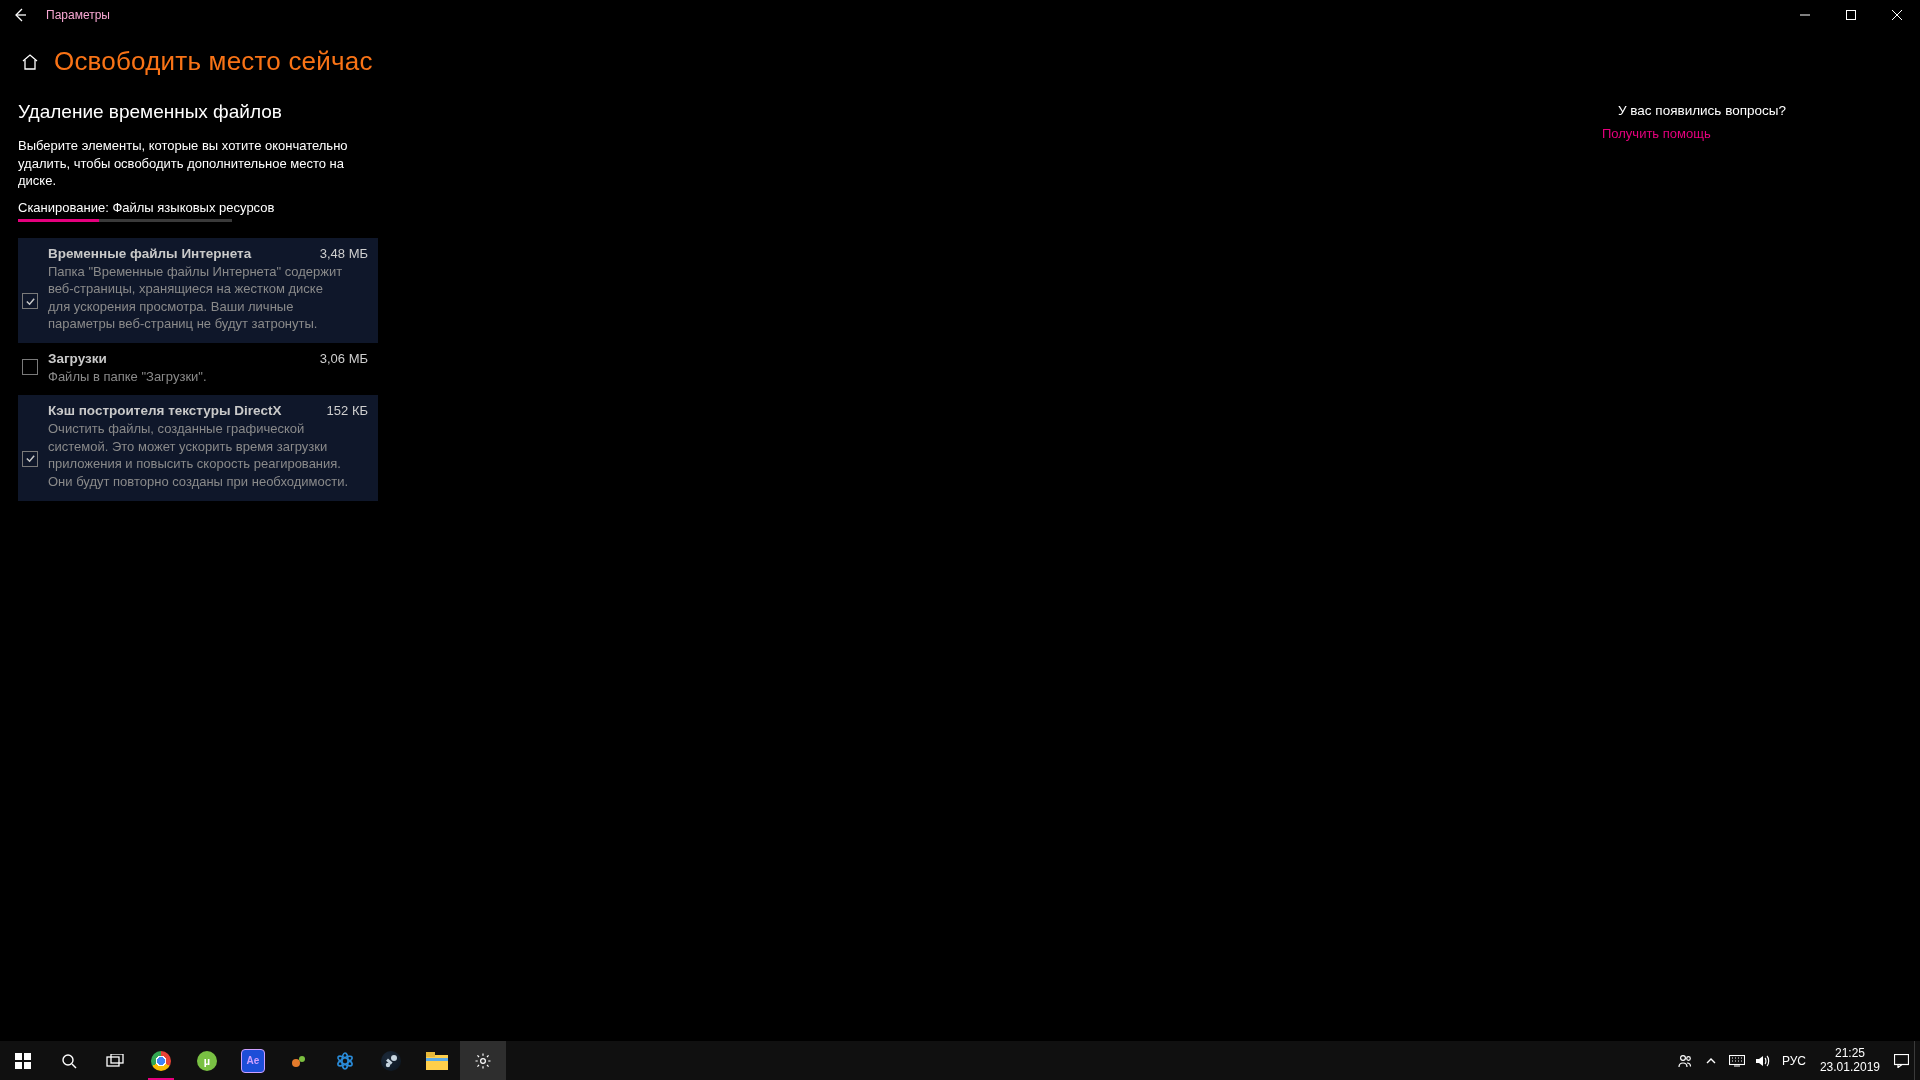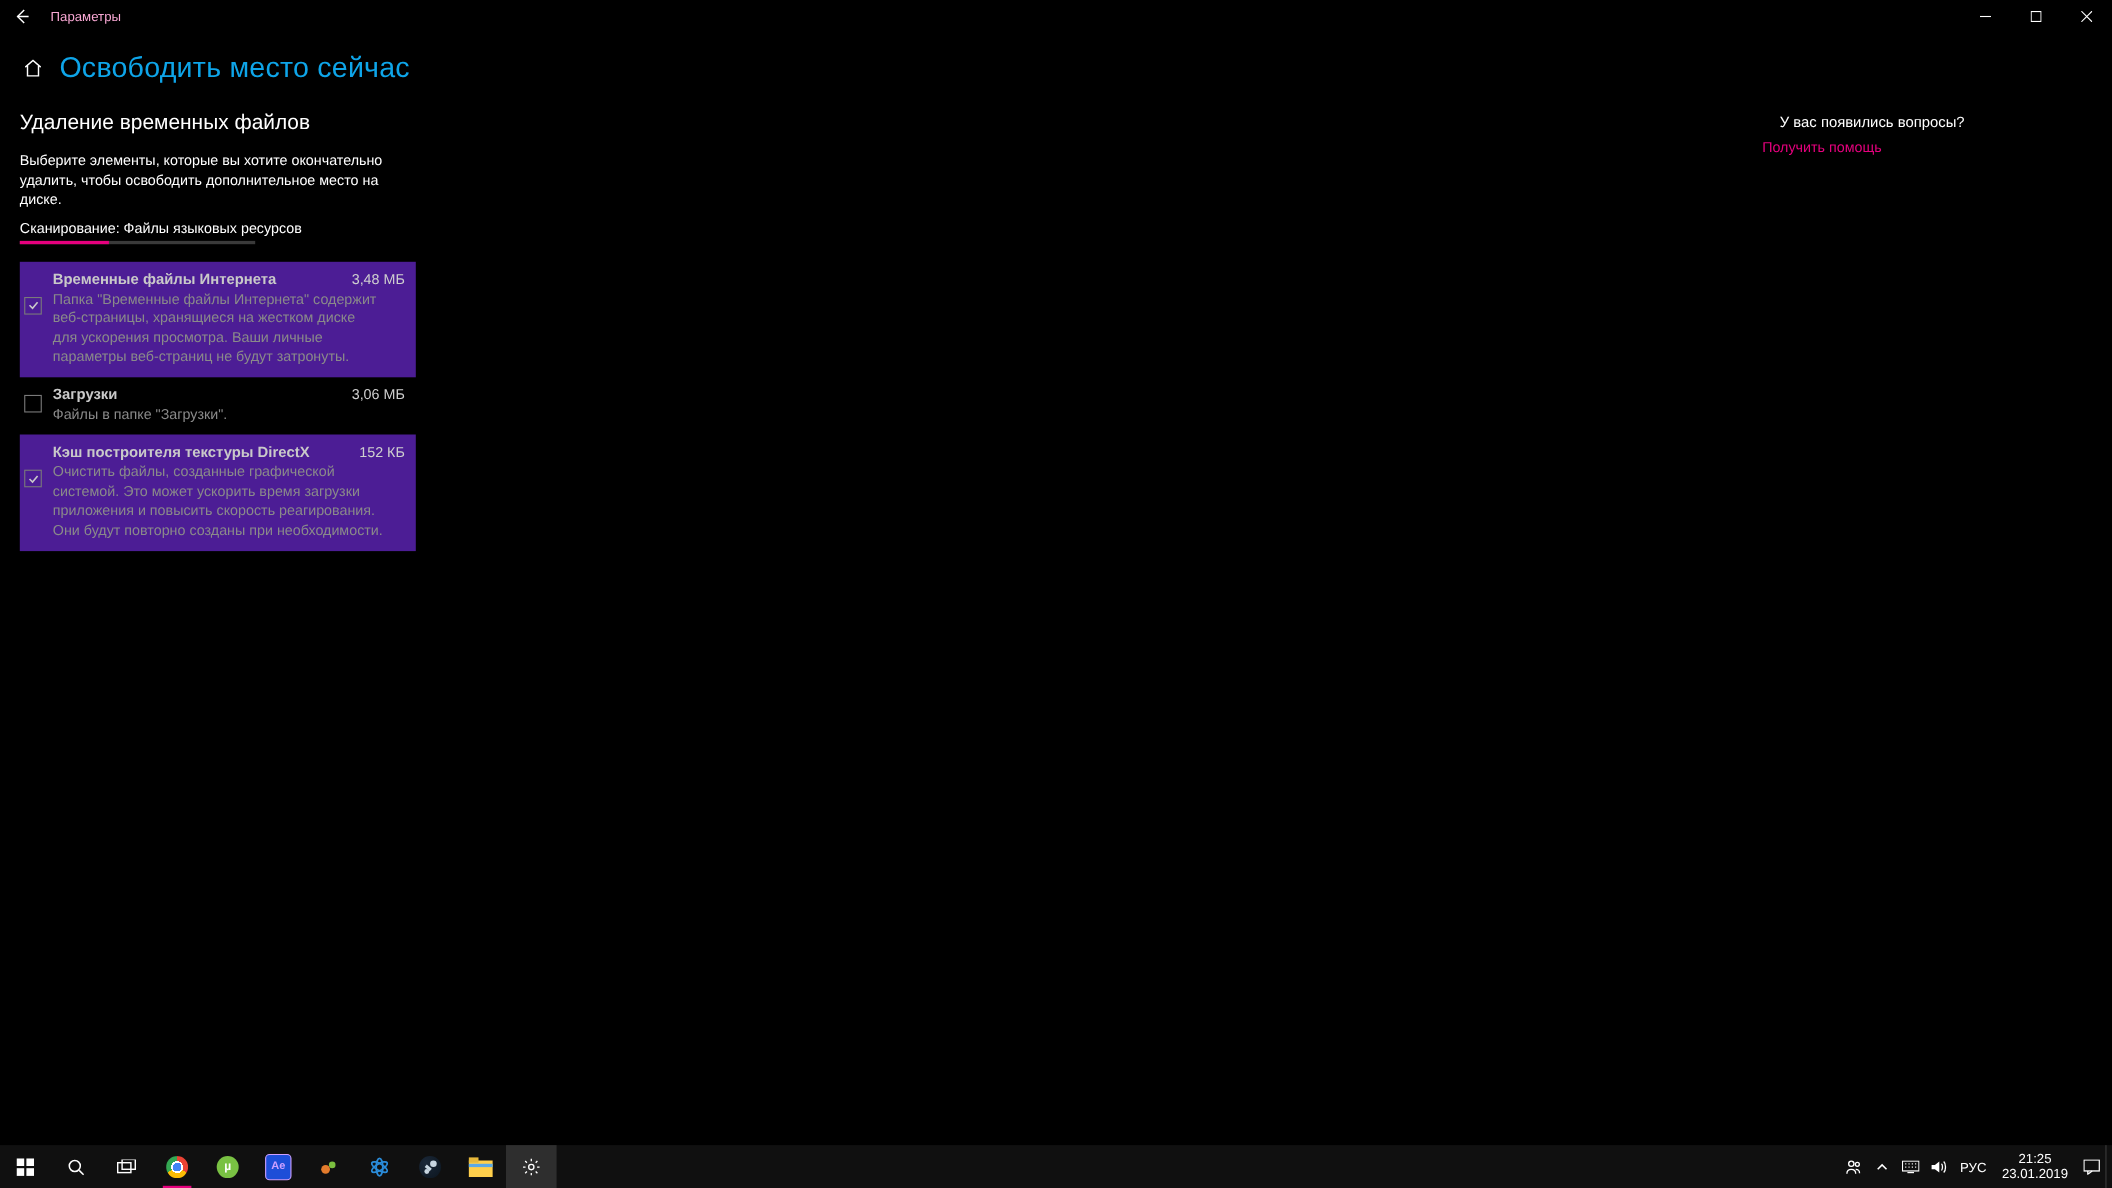--- a/index.html
+++ b/index.html
@@ -54,21 +54,21 @@
   .home-icon {
     width: 20px; height: 20px;
     display: flex; align-items: center; justify-content: center;
     color: #fff;
     cursor: pointer;
   }
   .page-title {
     font-size: 26px;
     font-weight: 400;
     letter-spacing: 0.2px;
-    color: #0ea5e9;
+    color: #f97316;
   }
 
   
   .body {
     display: flex;
     padding: 10px 18px 0 18px;
     gap: 40px;
     height: calc(100% - 30px - 64px - 40px);
   }
   .main-col {
@@ -111,21 +111,21 @@
 
   
   .item-list { width: 360px; }
   .list-item {
     display: flex;
     align-items: flex-start;
     gap: 10px;
     padding: 8px 10px 10px 4px;
     border-radius: 0;
   }
-  .list-item.card { background: #4c1d95; }
+  .list-item.card { background: #0f172a; align-items: center; }
   .chk {
     flex: 0 0 16px;
     margin-top: 2px;
   }
   .chk-box {
     width: 16px; height: 16px;
     border: 1.5px solid #7a7a7a;
     display: flex; align-items: center; justify-content: center;
     cursor: pointer;
   }

